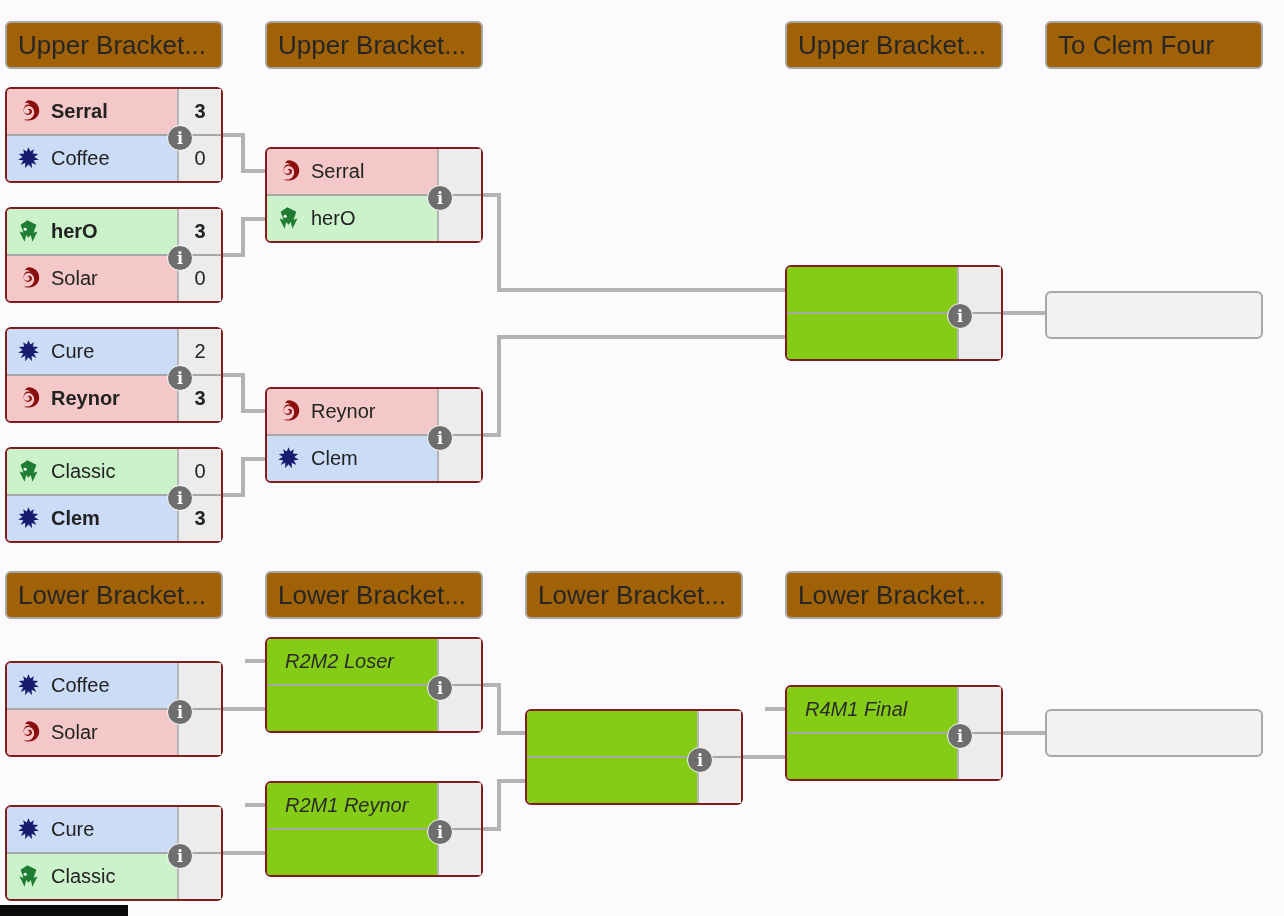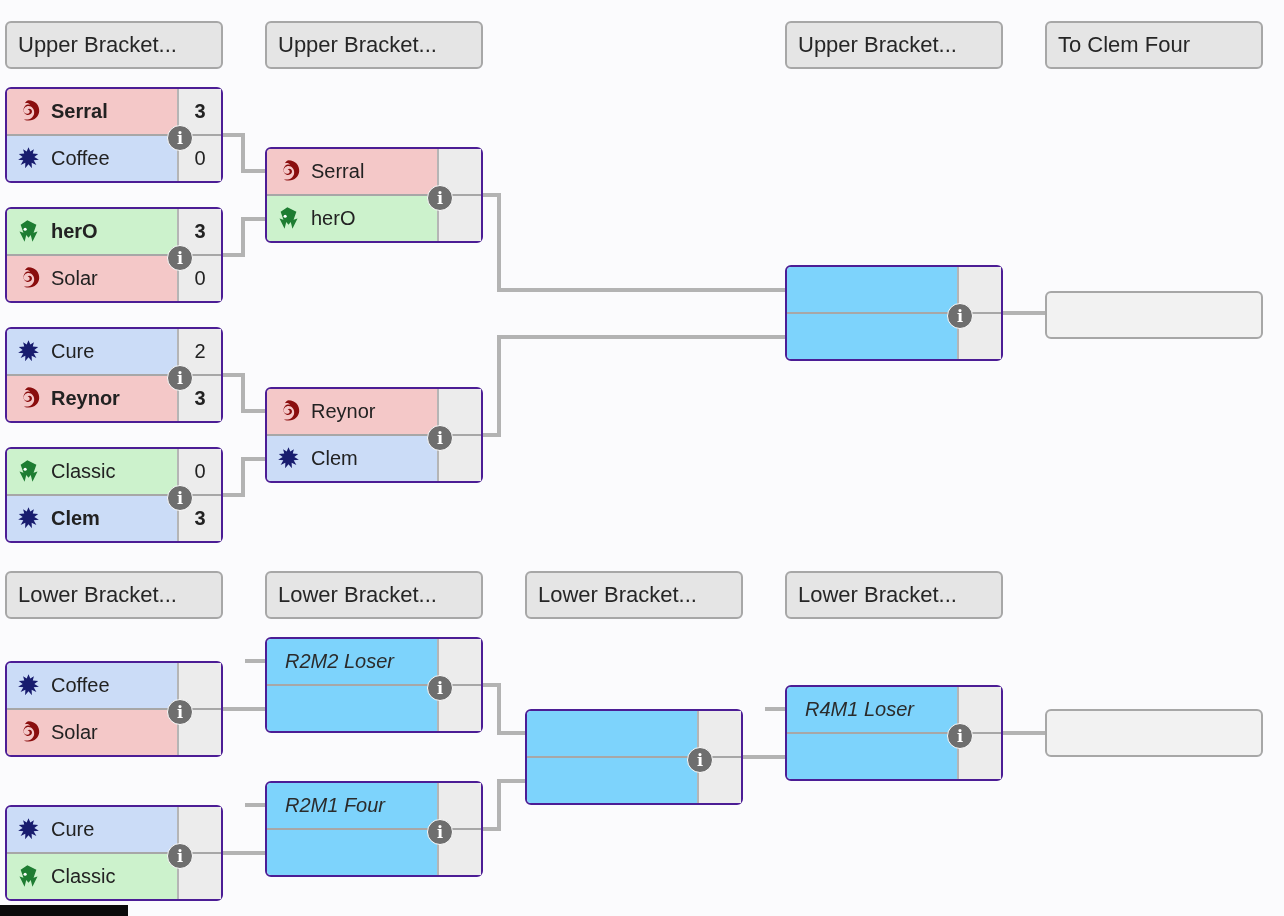--- a/index.html
+++ b/index.html
@@ -1,37 +1,37 @@
 <!DOCTYPE html>
 <html><head>
 <meta charset="utf-8">
 <style>
   html,body{margin:0;padding:0;background:#fbfbfd;font-family:"Liberation Sans","DejaVu Sans",sans-serif;}
   .bracket{position:relative;width:1284px;height:916px;background:#fbfbfd;overflow:hidden;}
 
-  .hdr{position:absolute;width:218px;height:48px;box-sizing:border-box;background:#e5e5e5;
+  .hdr{position:absolute;width:218px;height:48px;box-sizing:border-box;background:#a16207;
        border:2px solid #a7a7a7;border-radius:6px;display:flex;align-items:center;
-       padding-left:11px;font-size:22px;color:#262626;white-space:nowrap;overflow:hidden;}
-
-  .match{position:absolute;width:218px;height:96px;box-sizing:border-box;border:2px solid #4c1d95;
+       padding-left:11px;font-size:26px;color:#262626;white-space:nowrap;overflow:hidden;}
+
+  .match{position:absolute;width:218px;height:96px;box-sizing:border-box;border:2px solid #7f1d1d;
          border-radius:6px;background:#fff;}
   .row{display:flex;height:45px;}
   .row.second{border-top:2px solid #a7a7a7;}
   .cell{box-sizing:border-box;display:flex;align-items:center;}
   .name{flex:1;padding-left:8px;font-size:20px;color:#222;overflow:hidden;white-space:nowrap;border-radius:4px 0 0 0;}
   .row.second .name{border-radius:0 0 0 4px;}
   .score{width:44px;border-left:2px solid #b5b5b5;background:#ececec;justify-content:center;
          font-size:20px;color:#222;}
   .bold{font-weight:bold;}
   .ricon{width:27px;height:27px;margin-right:9px;flex:0 0 auto;display:inline-flex;}
   .ricon svg{width:27px;height:27px;}
   .bg-zerg{background:#f4c8c8;}
   .bg-terran{background:#cbdcf7;}
   .bg-protoss{background:#ccf2cc;}
-  .bg-empty{background:#7dd3fc;}
+  .bg-empty{background:#84cc16;}
   .ghost{font-style:italic;font-size:20px;color:#2b2b2b;padding-left:10px;}
 
   .info{position:absolute;left:160px;top:36px;width:24px;height:24px;border-radius:50%;
         background:#6e6e6e;border:1px solid #fdfdfd;box-sizing:content-box;display:flex;align-items:center;justify-content:center;
         color:#fff;font-family:"DejaVu Serif","Liberation Serif",serif;font-weight:bold;font-size:16px;z-index:5;}
 
   .slot{position:absolute;width:218px;height:48px;box-sizing:border-box;border:2px solid #a7a7a7;
         border-radius:6px;background:#f2f2f2;}
 
   .ln{position:absolute;background:#b3b3b3;}
@@ -406,21 +406,21 @@
         </div>
     </div>
     <div class="info">
         <span>i</span>
       </div>
   </div>
 
   <div class="match" style="left:265px;top:781px;">
     <div class="row">
       <div class="cell name bg-empty">
-          <span class="ghost">R2M1 Four</span>
+          <span class="ghost">R2M1 Reynor</span>
         </div>
       <div class="cell score">
           <span></span>
         </div>
     </div>
     <div class="row second">
       <div class="cell name bg-empty">
           <span class="pname"></span>
         </div>
       <div class="cell score">
@@ -450,21 +450,21 @@
         </div>
     </div>
     <div class="info">
         <span>i</span>
       </div>
   </div>
 
   <div class="match" style="left:785px;top:685px;">
     <div class="row">
       <div class="cell name bg-empty">
-          <span class="ghost">R4M1 Loser</span>
+          <span class="ghost">R4M1 Final</span>
         </div>
       <div class="cell score">
           <span></span>
         </div>
     </div>
     <div class="row second">
       <div class="cell name bg-empty">
           <span class="pname"></span>
         </div>
       <div class="cell score">

